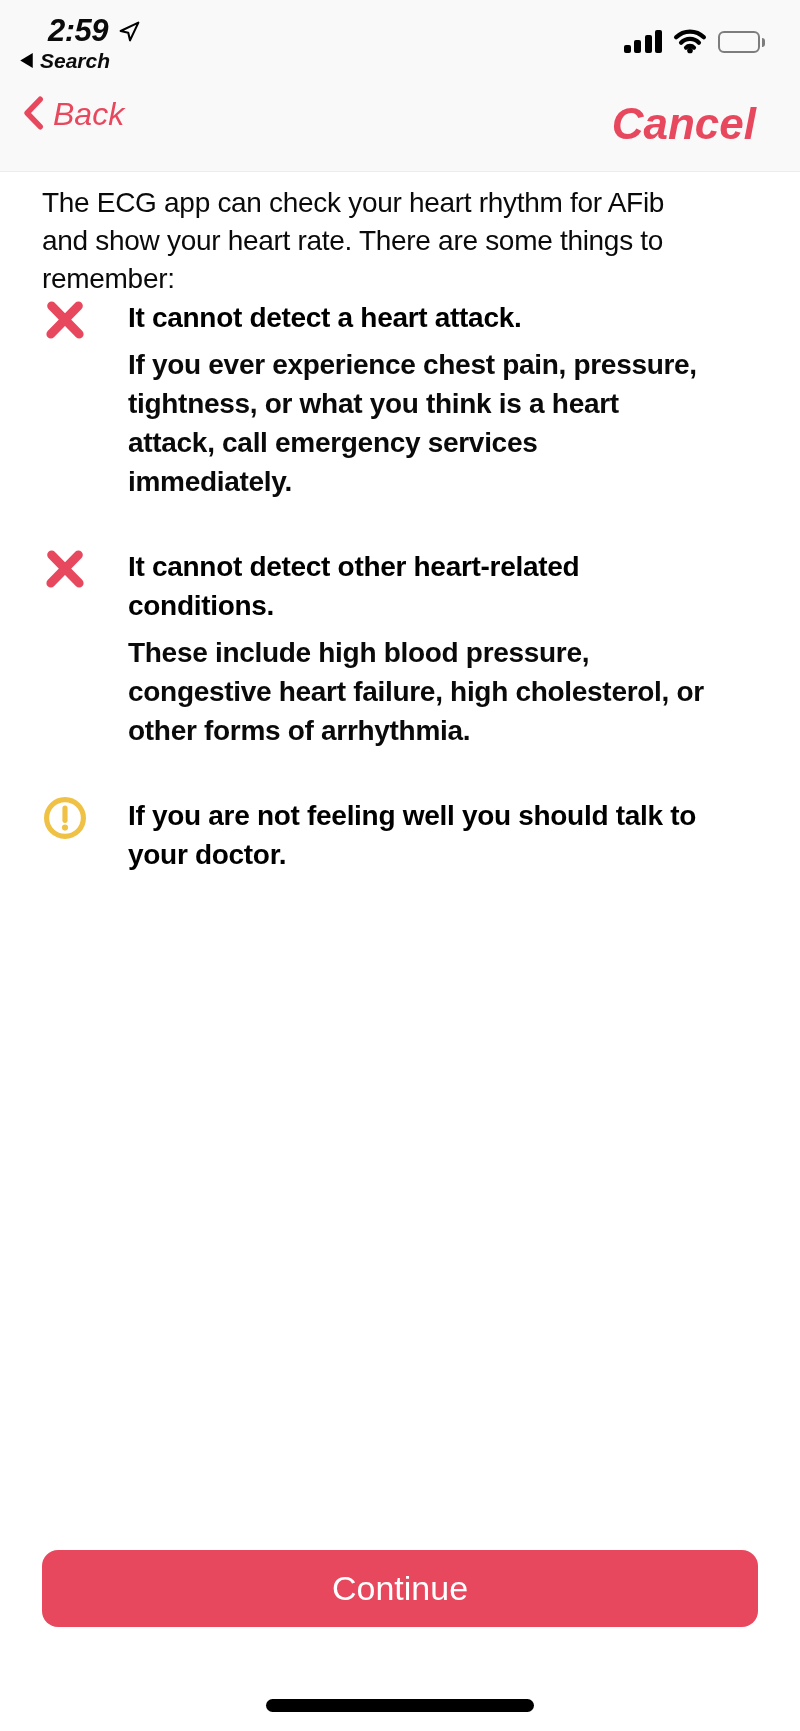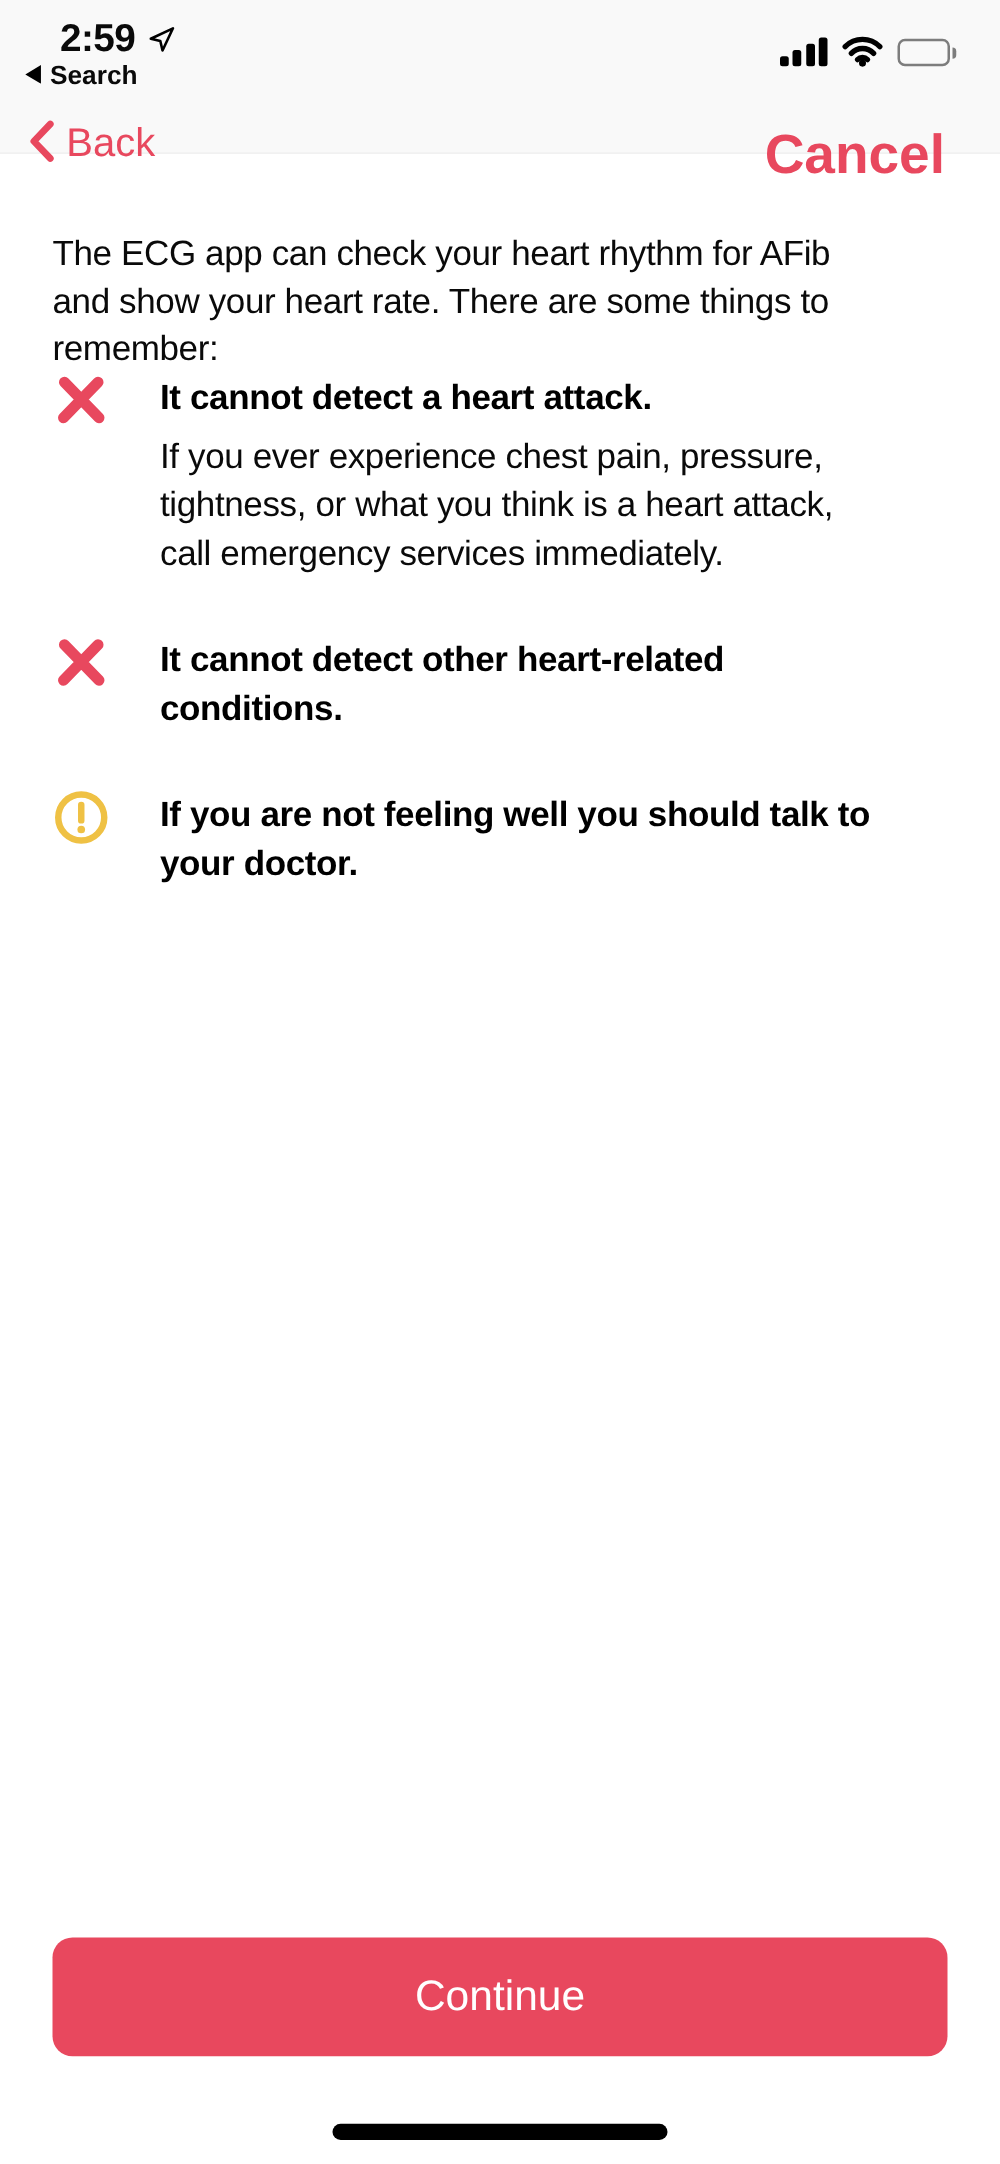--- a/index.html
+++ b/index.html
@@ -14,23 +14,24 @@
     font-family:"Liberation Sans", sans-serif;
     background:#FFFFFF;
     color:var(--text);
     width:800px;height:1731px;
     position:relative;
     overflow:hidden;
     -webkit-font-smoothing:antialiased;
   }
   
   .topbar{
-    position:absolute;top:0;left:0;right:0;height:123px;
+    position:absolute;top:0;left:0;right:0;height:172px;
     background:var(--topbar_bg);
     border-bottom:1px solid rgba(0,0,0,0.05);
+    font-style:italic;
   }
   .status-left{
     position:absolute;left:48px;top:13px;
     display:flex;align-items:center;gap:9px;
   }
   .status-time{font-size:31px;font-weight:600;letter-spacing:-0.5px;}
   .location-arrow{display:flex;align-items:center;}
   .search-back{
     position:absolute;left:20px;top:49px;
     display:flex;align-items:flex-start;gap:7px;
@@ -77,27 +78,27 @@
     display:flex;gap:40px;margin-bottom:46px;align-items:flex-start;
   }
   .item-icon{flex:0 0 46px;width:46px;height:46px;margin-top:-1px;}
   .x-icon{color:var(--accent);}
   .warning-icon{color:var(--warning);}
   .item-text{max-width:580px;}
   .item-heading{
     font-size:28px;font-weight:700;line-height:39px;letter-spacing:-0.3px;color:#000;
   }
   .item-body{
-    font-size:28px;font-weight:400;line-height:39px;letter-spacing:-0.3px;
+    font-size:28px;font-weight:700;line-height:39px;letter-spacing:-0.3px;
     margin-top:8px;color:var(--text);
   }
   .item-body:empty{display:none;}
   
   .continue-btn{
-    position:absolute;left:42px;right:42px;top:1550px;height:95px;
+    position:absolute;left:42px;right:42px;top:1550px;height:77px;
     background:var(--accent);border:none;border-radius:16px;
     color:#FFFFFF;font-size:34px;font-weight:500;
     font-family:"Liberation Sans", sans-serif;
     display:flex;align-items:center;justify-content:center;
     cursor:pointer;
   }
   .home-indicator{
     position:absolute;top:1699px;left:50%;transform:translateX(-50%);
     width:268px;height:13px;border-radius:7px;background:#000;
     cursor:grab;
@@ -178,20 +179,21 @@
 
 
   <div class="item">
     <span class="item-icon x-icon">
       <svg width="46" height="46" viewBox="0 0 24 24" fill="none">
         <path d="M5 4.6 L19.4 19.4 M19 4.6 L4.6 19.4" stroke="currentColor" stroke-width="4.6" stroke-linecap="round"></path>
       </svg>
     </span>
     <div class="item-text">
       <div class="item-heading">It cannot detect other heart-related conditions.</div>
+      <div class="item-body">These include high blood pressure, congestive heart failure, high cholesterol, or other forms of arrhythmia.</div>
     </div>
   </div>
 
   <div class="item">
     <span class="item-icon warning-icon">
       <svg width="46" height="46" viewBox="0 0 24 24" fill="none">
         <circle cx="12" cy="12" r="9.6" stroke="currentColor" stroke-width="2.7"></circle>
         <path d="M12 6.8 L12 13.2" stroke="currentColor" stroke-width="2.7" stroke-linecap="round"></path>
         <circle cx="12" cy="17" r="1.6" fill="currentColor"></circle>
       </svg>

